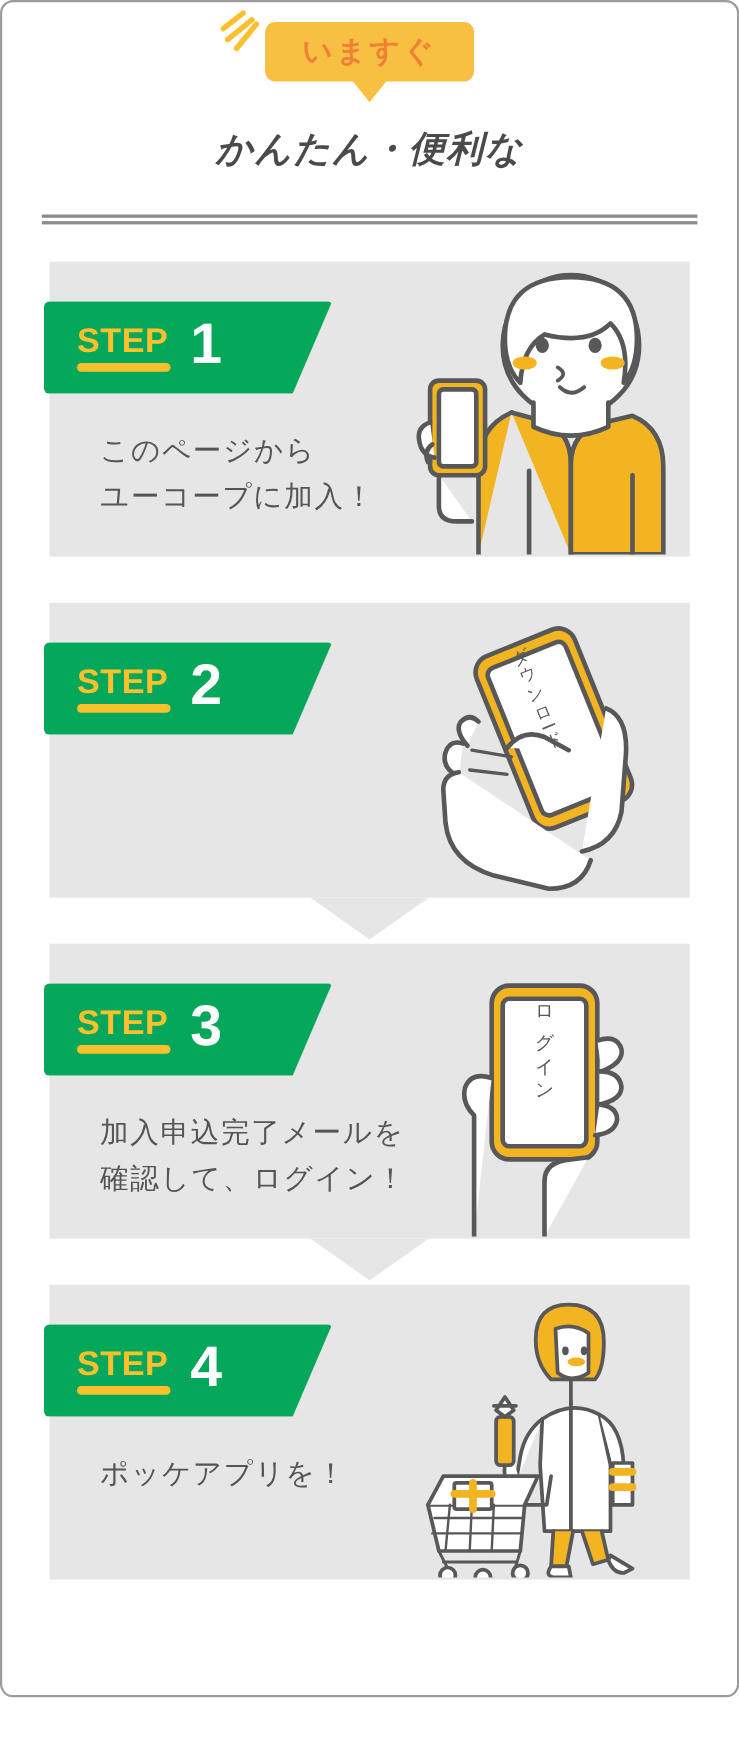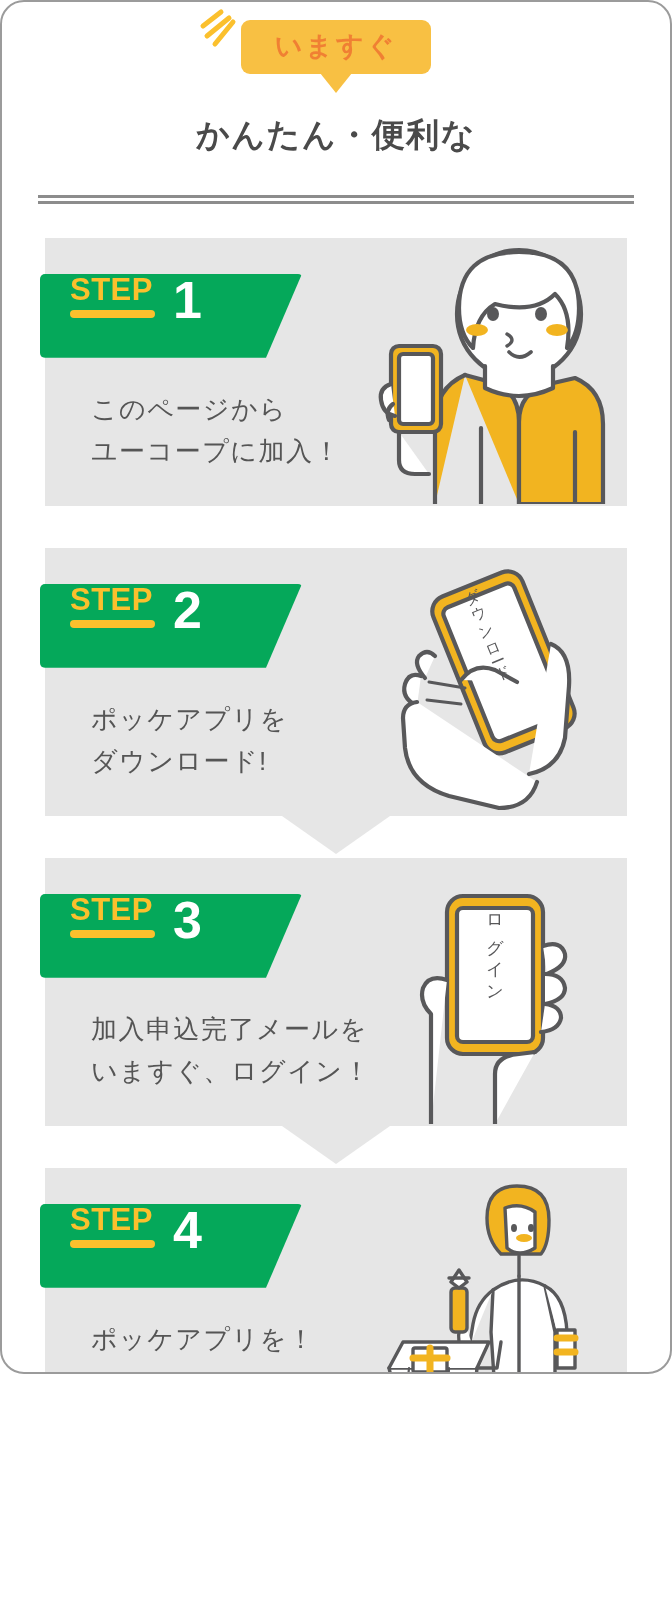--- a/index.html
+++ b/index.html
@@ -7,24 +7,24 @@
   html, body {
     width: 672px;
     height: 1602px;
     background: #ffffff;
     font-family: "Liberation Sans", "DejaVu Sans", sans-serif;
   }
 
   #frame {
     position: relative;
     width: 672px;
-    height: 1374px;
+    height: 1543px;
     background: #ffffff;
     border: 2px solid #9b9b9b;
-    border-radius: 24px;
+    border-radius: 12px;
     overflow: hidden;
   }
 
   
   #header {
     position: relative;
     padding-top: 18px;
     text-align: center;
   }
 
@@ -66,20 +66,21 @@
     border-top: 20px solid #F8C043;
   }
 
   #page-title {
     margin-top: 38px;
     color: #4a4a4a;
     font-size: 33px;
     font-weight: bold;
     line-height: 1.42;
     letter-spacing: 1.5px;
+    font-style: italic;
   }
 
   #divider {
     width: 596px;
     margin: 36px auto 0;
     border-top: 3px solid #8c8c8c;
     border-bottom: 3px solid #8c8c8c;
     height: 9px;
   }
 
@@ -112,21 +113,21 @@
 
   .step-banner {
     position: absolute;
     left: -5px;
     top: 36px;
     height: 84px;
     min-width: 262px;
     background: #05A85A;
     border-radius: 5px 4px 4px 5px;
     display: flex;
-    align-items: flex-start;
+    align-items: center;
     padding: 0 26px 0 30px;
     clip-path: polygon(0 0, 100% 0, calc(100% - 36px) 100%, 0 100%);
     padding-right: 54px;
   }
 
   .step-word {
     position: relative;
     color: #FBC02D;
     font-size: 31px;
     font-weight: bold;
@@ -234,22 +235,20 @@
         </g>
       </svg>
     </div>
 
     <div class="step-card">
       <div class="notch"></div>
       <div class="step-banner">
         <span class="step-word">STEP</span>
         <span class="step-num">2</span>
       </div>
-      <div class="step-text">ポッケアプリを
-ダウンロード!</div>
 
       <svg class="step-illo" viewBox="0 0 250 262">
         <g fill="#ffffff" stroke="#58585a" stroke-width="4.2" stroke-linecap="round" stroke-linejoin="round">
           <g transform="rotate(-22 130 110)">
             <rect x="86" y="28" width="96" height="168" rx="16" fill="#F2B420"></rect>
             <rect x="96" y="40" width="76" height="144" rx="7" fill="#ffffff"></rect>
           </g>
           <path d="M182 92 Q202 100 200 134 L196 186 Q190 216 160 222"></path>
           <path d="M66 104 Q58 96 50 104 Q44 112 56 126"></path>
           <path d="M52 124 Q40 120 36 132 Q32 146 48 154"></path>
@@ -262,21 +261,21 @@
       </svg>
     </div>
 
     <div class="step-card">
       <div class="notch"></div>
       <div class="step-banner">
         <span class="step-word">STEP</span>
         <span class="step-num">3</span>
       </div>
       <div class="step-text">加入申込完了メールを
-いますぐ、ログイン！</div>
+確認して、ログイン！</div>
 
       <svg class="step-illo" viewBox="0 0 250 262">
         <g fill="#ffffff" stroke="#58585a" stroke-width="4.2" stroke-linecap="round" stroke-linejoin="round">
           <rect x="78" y="34" width="96" height="158" rx="16" fill="#F2B420"></rect>
           <rect x="88" y="46" width="76" height="134" rx="6" fill="#ffffff"></rect>
           <path d="M174 84 Q192 78 196 92 Q198 104 178 112"></path>
           <path d="M176 112 Q194 112 196 126 Q196 138 176 142"></path>
           <path d="M176 142 Q192 144 192 156 Q190 168 172 170"></path>
           <path d="M78 118 Q60 112 54 126 Q50 140 62 152 L62 262"></path>
           <path d="M126 262 L126 212 Q126 194 150 192 L166 190"></path>

